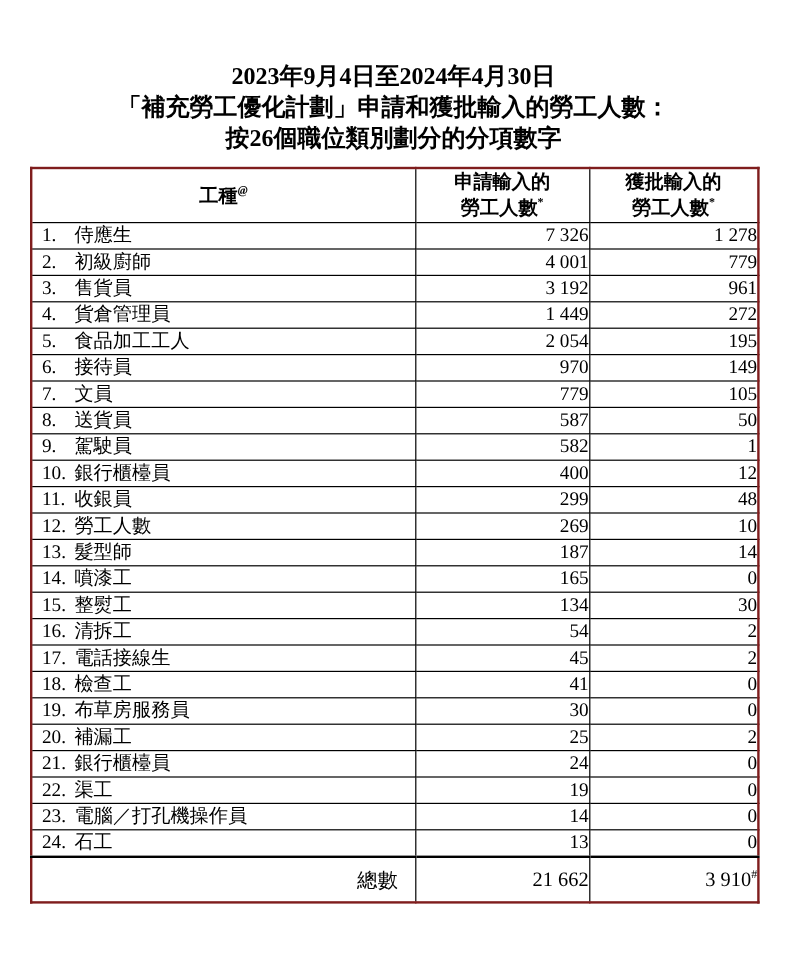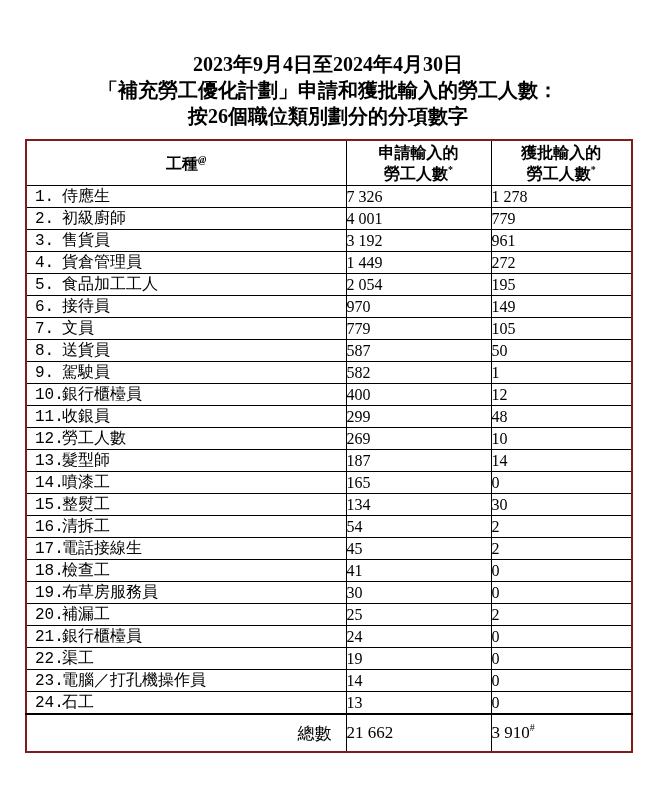--- a/index.html
+++ b/index.html
@@ -31,23 +31,23 @@
   thead th {
     font-weight: bold;
     font-size: 16px;
     height: 44px;
     text-align: center;
     line-height: 21px;
     padding: 1px 0;
   }
 
   tbody td { height: 22px; font-size: 16px; }
-  td.occ { text-align: left; padding-left: 8px; white-space: nowrap; font-family: Liberation Mono, monospace; }
+  td.occ { text-align: left; padding-left: 8px; white-space: nowrap; }
   .rno { display: inline-block; width: 27px; }
-  td.num { text-align: left; }
+  td.num { text-align: right; }
 
   tfoot td {
     height: 38px;
     border-top: 2px solid #000 !important;
     font-weight: normal;
     font-size: 17px;
   }
   td.tlabel { text-align: right; padding-right: 14px; }
 
   sup { font-size: 10px; line-height: 0; }

